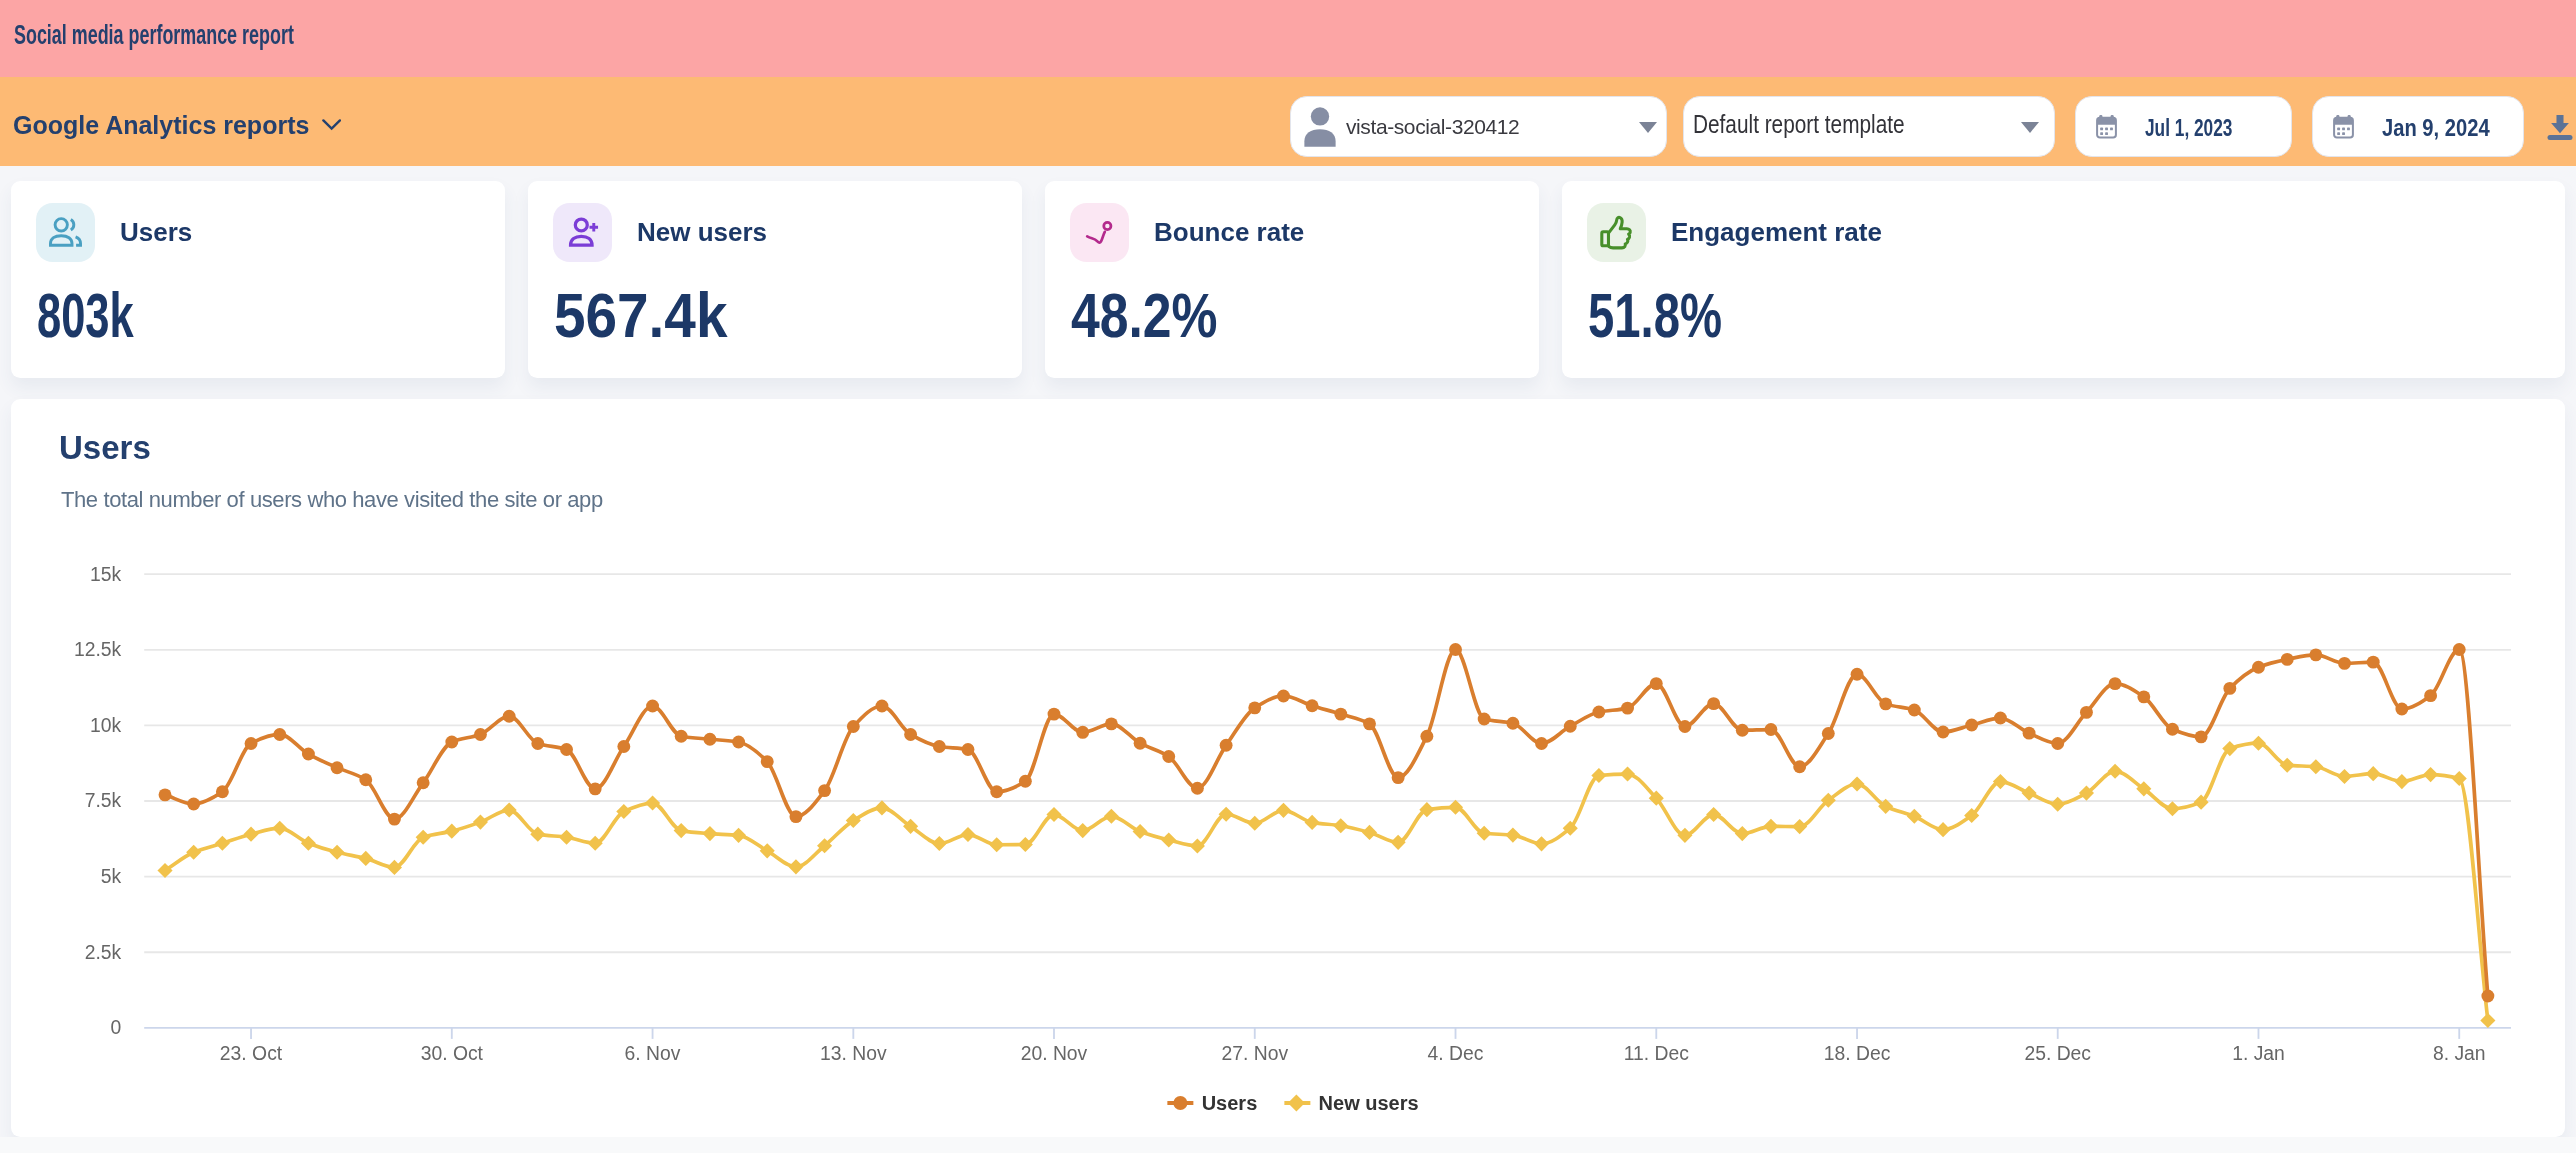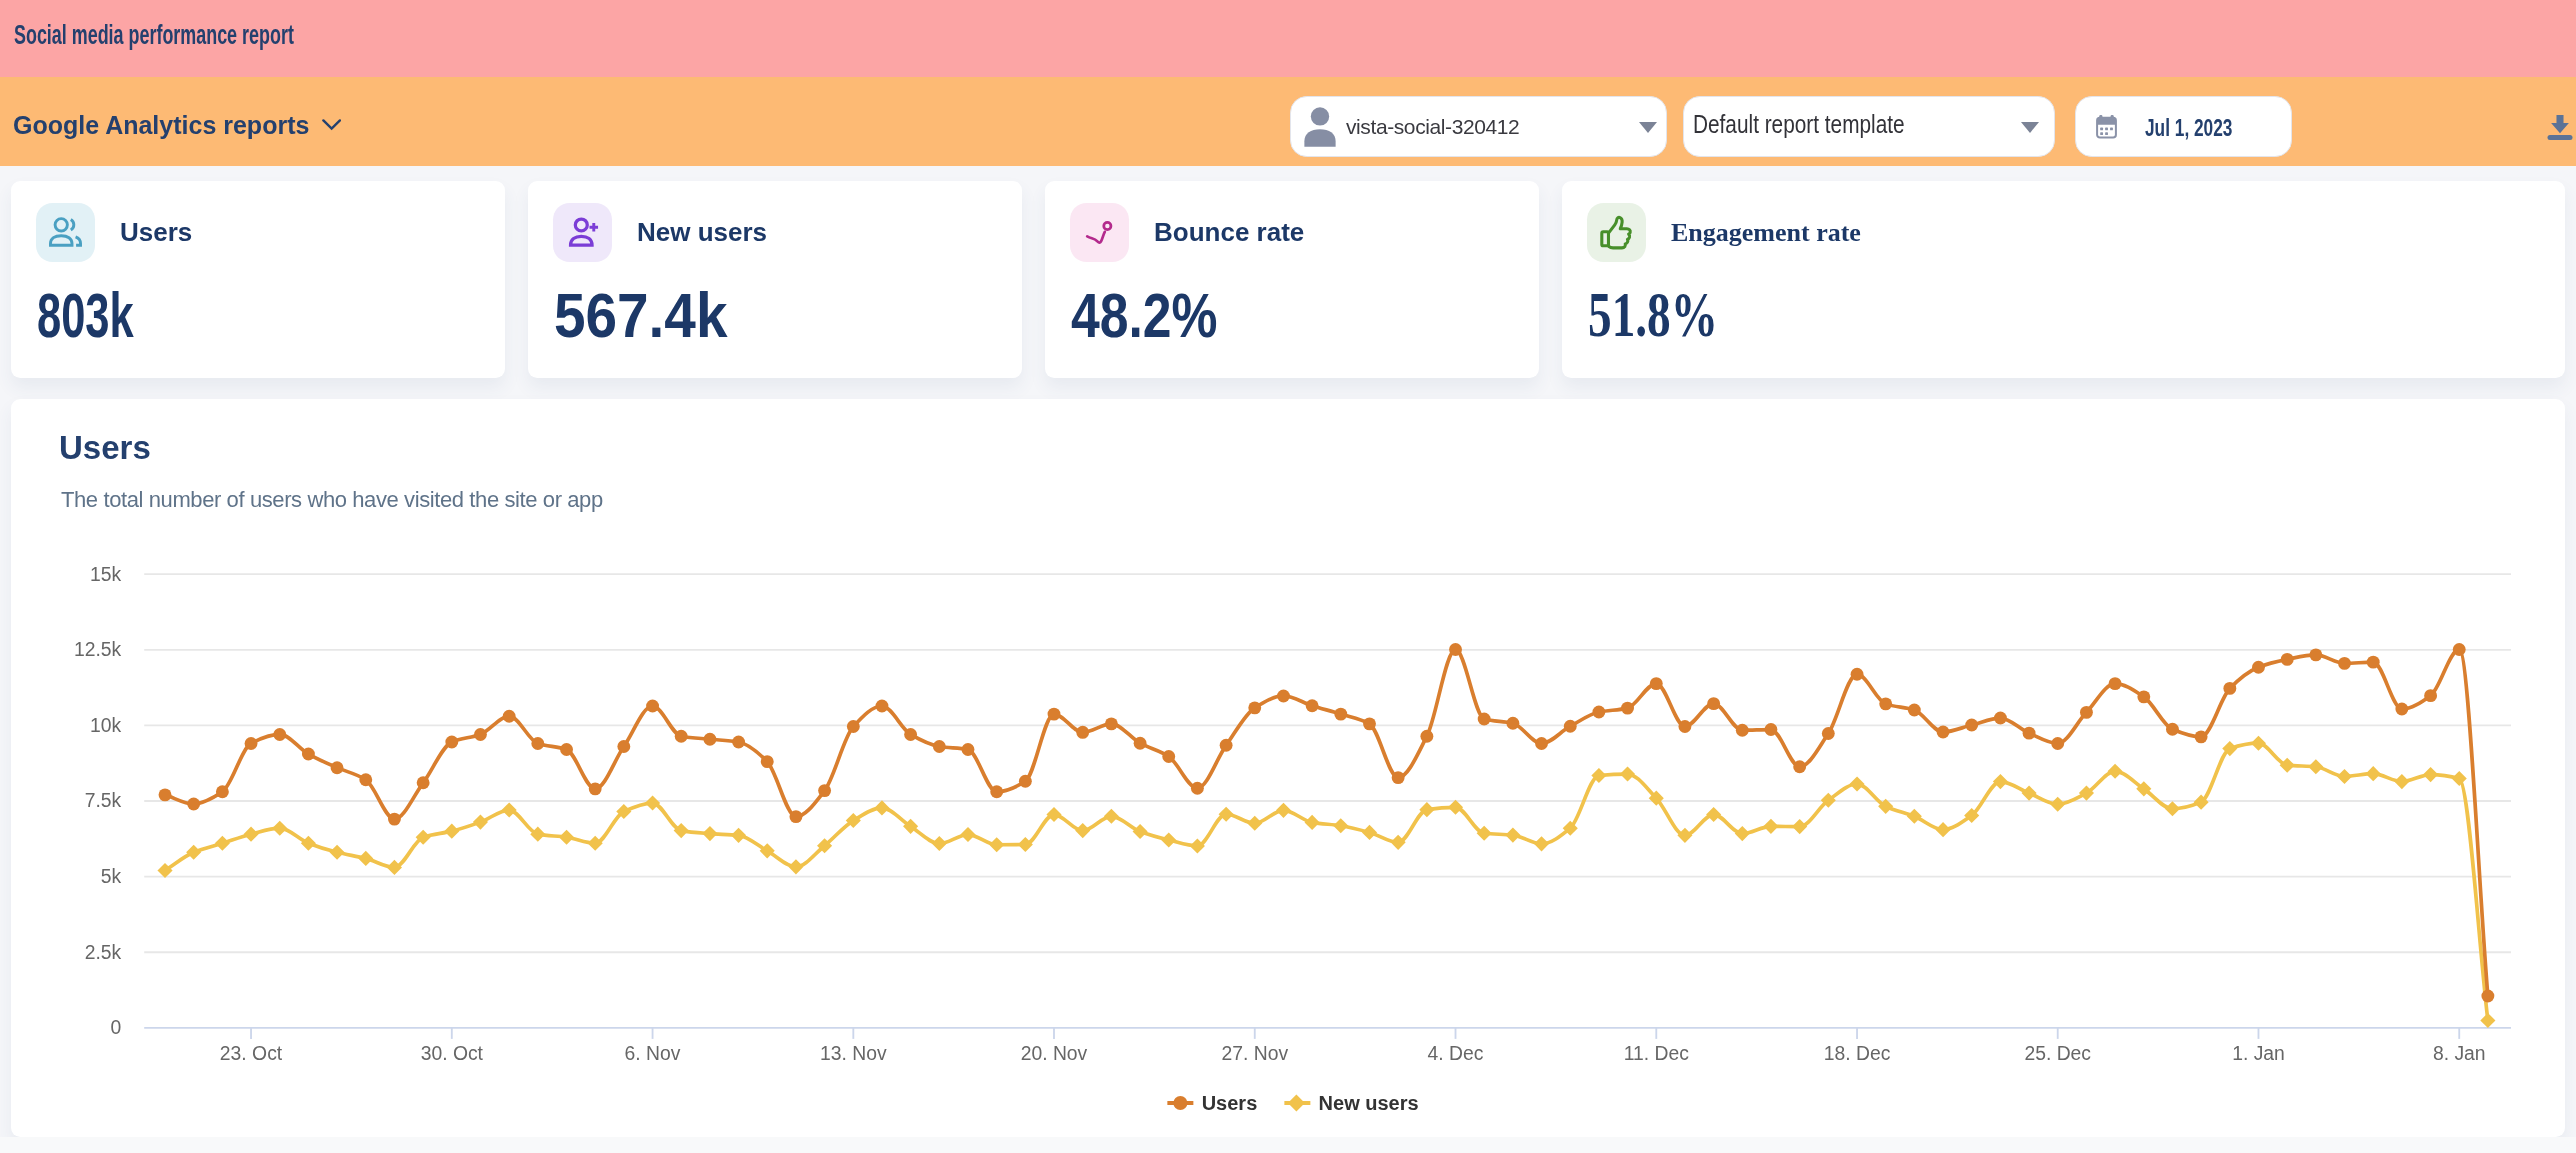--- a/index.html
+++ b/index.html
@@ -70,20 +70,36 @@
         <g fill="#8a92a8">
           <rect x="4.6" y="14.6" width="3.1" height="3.1" rx="0.7"></rect>
           <rect x="10" y="14.6" width="3.1" height="3.1" rx="0.7"></rect>
           <rect x="15.4" y="14.6" width="3.1" height="3.1" rx="0.7"></rect>
           <rect x="4.6" y="19.8" width="3.1" height="3.1" rx="0.7"></rect>
           <rect x="10" y="19.8" width="3.1" height="3.1" rx="0.7"></rect>
         </g>
       </svg>
     <span class="dtext" style="transform:scaleX(0.72);">Jul 1, 2023</span>
   </div>
+  <div class="ctrl date2">
+    <svg class="cal" width="21" height="25" viewBox="0 0 23 27" fill="none">
+        <rect x="3.6" y="1" width="3.4" height="5.4" rx="1.2" fill="#8a92a8"></rect>
+        <rect x="16" y="1" width="3.4" height="5.4" rx="1.2" fill="#8a92a8"></rect>
+        <rect x="1.2" y="4" width="20.6" height="21.6" rx="3" stroke="#8a92a8" stroke-width="2.2"></rect>
+        <path d="M1.2 11.5 V7 a3 3 0 0 1 3-3 h14.6 a3 3 0 0 1 3 3 v4.5 z" fill="#8a92a8"></path>
+        <g fill="#8a92a8">
+          <rect x="4.6" y="14.6" width="3.1" height="3.1" rx="0.7"></rect>
+          <rect x="10" y="14.6" width="3.1" height="3.1" rx="0.7"></rect>
+          <rect x="15.4" y="14.6" width="3.1" height="3.1" rx="0.7"></rect>
+          <rect x="4.6" y="19.8" width="3.1" height="3.1" rx="0.7"></rect>
+          <rect x="10" y="19.8" width="3.1" height="3.1" rx="0.7"></rect>
+        </g>
+      </svg>
+    <span class="dtext" style="transform:scaleX(0.84);">Jan 9, 2024</span>
+  </div>
   <svg class="dl" width="26" height="25" viewBox="0 0 28 27" fill="#5b7397">
       <path d="M10.2 0 h7.6 v8.6 h5.8 L14 19.6 4.4 8.6 h5.8 z"></path>
       <rect x="0.5" y="21.5" width="27" height="5.5" rx="2.7"></rect>
     </svg>
 </div>
 <div class="cards">
   <div class="card">
     <div class="chead">
       <div class="ibox" style="background:#e2f1f6;">
         <svg width="41" height="41" viewBox="0 0 24 24" fill="none" stroke="#4aa0c2" stroke-width="1.7">
@@ -115,21 +131,21 @@
       <div class="ibox" style="background:#fbe7f3;">
         <svg width="41" height="41" viewBox="0 0 24 24" fill="none" stroke="#b32a8c" stroke-width="1.6" stroke-linecap="round">
             <path d="M4.8 14.3 C7.2 15.7 9 15.3 10.6 17.1 C11.5 18.1 12.3 18.3 12.9 17.2 C13.8 15.5 14.2 13.3 15.1 11.6"></path>
             <circle cx="16.6" cy="8.2" r="2.1"></circle>
           </svg>
       </div>
       <span class="clabel">Bounce rate</span>
     </div>
     <div class="cval" style="transform:scaleX(0.82);">48.2%</div>
   </div>
-  <div class="card" style="flex:1 1 auto;font-family:Liberation Serif, serif;">
+  <div class="card" style="flex:1 1 auto;">
     <div class="chead">
       <div class="ibox" style="background:#e9f2e6;">
         <svg width="41" height="41" viewBox="0 0 24 24" fill="none" stroke="#478f2a" stroke-width="1.8" stroke-linejoin="round">
             <rect x="3.4" y="11.6" width="3.9" height="8.2" rx="0.8"></rect>
             <path d="M7.3 12.4 L11 7.5 c0.6-0.8 1-1.8 1.1-2.8 0.1-1.2 1.1-1.9 2-1.4 0.9 0.4 1.3 1.4 1.2 2.6 -0.1 1.4-0.6 2.8-1.1 3.9 h3.9 c1.3 0 2.2 1 1.9 2.1 -0.1 0.5-0.5 0.9-0.9 1.1 0.5 0.4 0.7 1.1 0.5 1.8 -0.2 0.6-0.7 1.1-1.2 1.3 0.3 0.5 0.3 1.1 0 1.6 -0.3 0.5-0.8 0.9-1.3 1 0.2 0.5 0.1 1.1-0.2 1.5 -0.4 0.5-1 0.8-1.7 0.8 H10 c-1 0-1.9-0.3-2.7-0.9"></path>
           </svg>
       </div>
       <span class="clabel">Engagement rate</span>
     </div>
     <div class="cval" style="transform:scaleX(0.75);">51.8%</div>

